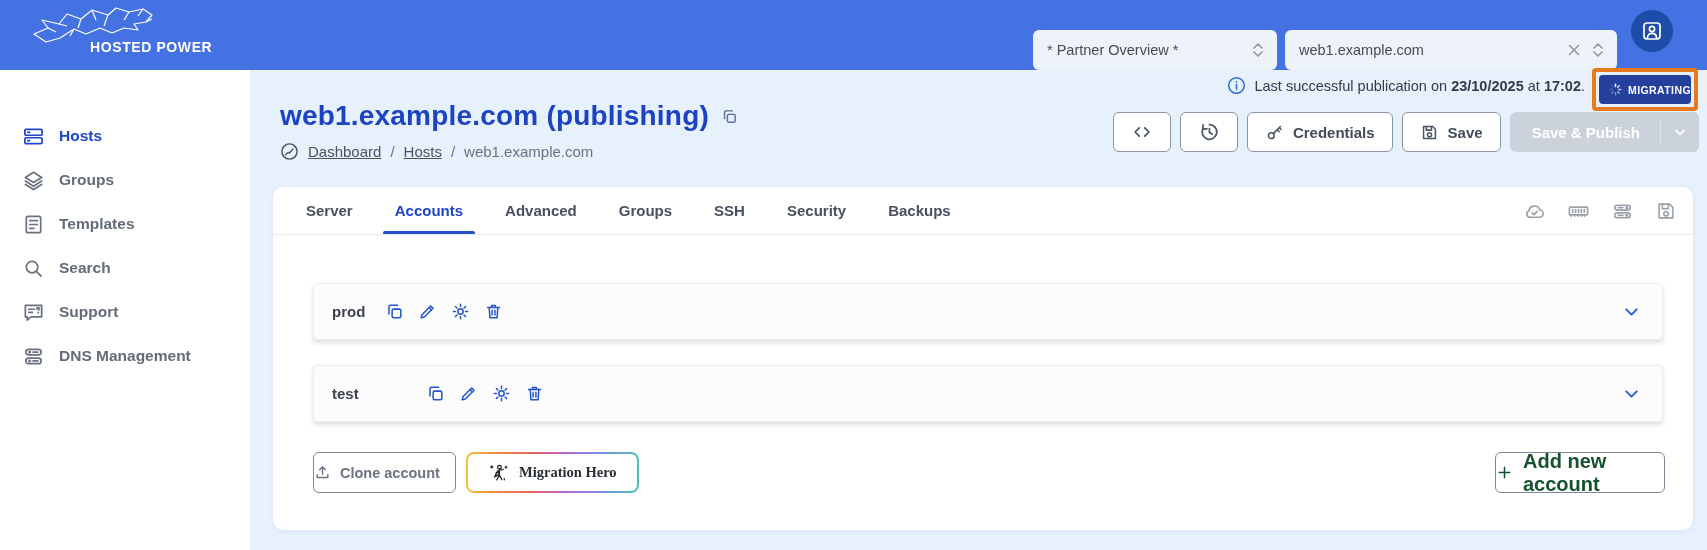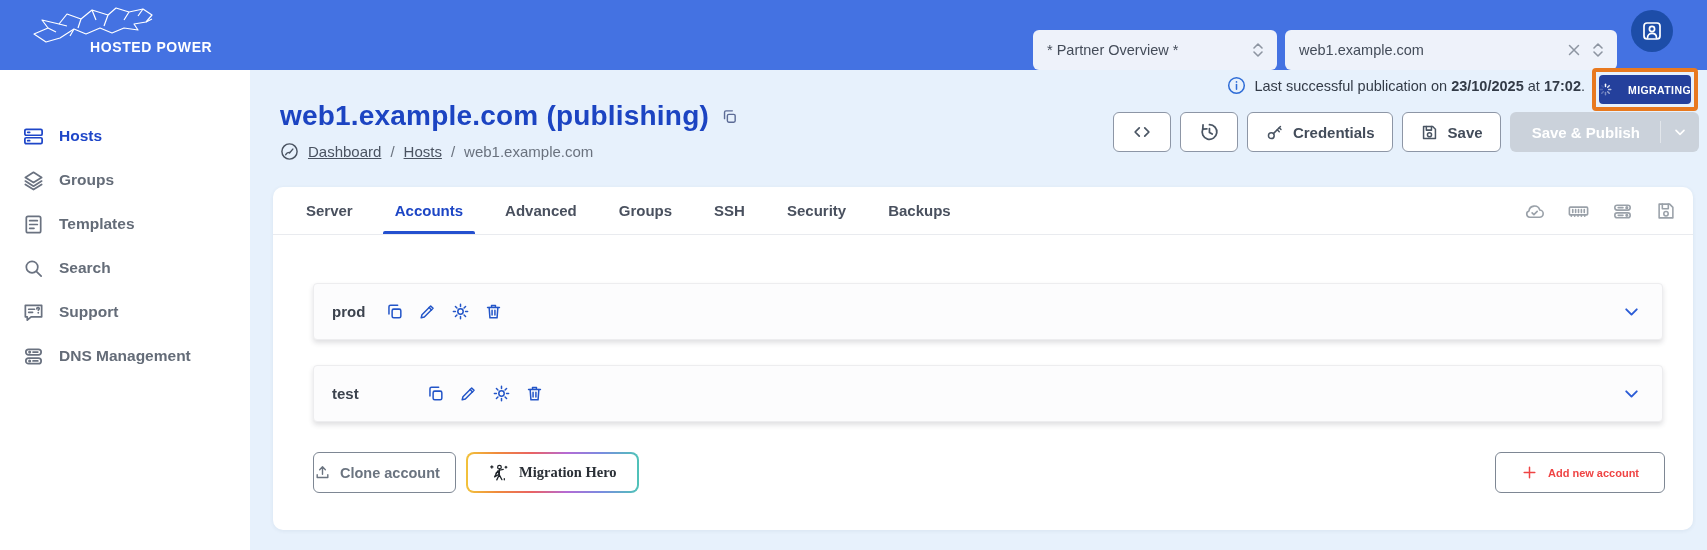--- a/index.html
+++ b/index.html
@@ -26,21 +26,21 @@
   .side-item { display:flex; align-items:center; gap:14px; height:44px; padding-left:22px; color:#646c78; font-size:15.5px; font-weight:700; cursor:pointer; }
   .side-item .sicon { display:flex; align-items:center; color:#6a7280; }
   .side-item.active { color:#1e46c8; }
   .side-item.active .sicon { color:#1e46c8; }
 
   
   .statusbar { position:absolute; top:76px; right:122px; display:flex; align-items:center; gap:8px; color:#333b47; font-size:14.5px; white-space:nowrap; }
   .statusbar b { font-weight:700; }
   .info-ico { display:flex; align-items:center; color:#2e6cd6; }
   .migrate-wrap { position:absolute; left:1592px; top:68px; width:106px; height:43px; border:4px solid #e8791f; border-radius:4px; display:flex; align-items:center; justify-content:center; }
-  .migrate-btn { width:92px; height:29px; background:#24409c; border-radius:4px; color:#ffffff; font-size:10.5px; font-weight:700; letter-spacing:0.4px; display:flex; align-items:center; justify-content:space-between; gap:6px; cursor:pointer; }
+  .migrate-btn { width:92px; height:29px; background:#24409c; border-radius:4px; color:#ffffff; font-size:10.5px; font-weight:700; letter-spacing:0.4px; display:flex; align-items:center; justify-content:flex-end; gap:6px; cursor:pointer; }
   .spin { animation:rot 1.1s steps(8) infinite; display:flex; }
   @keyframes rot { to { transform:rotate(360deg); } }
 
   
   .page-title-row { position:absolute; left:280px; top:100px; display:flex; align-items:center; gap:12px; }
   .page-title { color:#1c44c2; font-size:28px; font-weight:700; letter-spacing:0.2px; }
   .title-copy { color:#5c6b96; display:flex; cursor:pointer; }
   .breadcrumb { position:absolute; left:280px; top:142px; display:flex; align-items:center; gap:9px; font-size:15px; color:#4a5361; }
   .crumb-link { text-decoration:underline; cursor:pointer; }
   .crumb-cur { color:#6a727e; }
@@ -69,21 +69,21 @@
   .row-prod { top:96px; }
   .row-test { top:178px;gap:47px; }
   .acc-name { color:#3c434e; font-size:15px; font-weight:700; margin-right:20px; }
   .acc-icons { display:flex; align-items:center; gap:14px; color:#2355c8; }
   .acc-icons .aico { display:flex; cursor:pointer; }
   .row-caret { margin-left:auto; color:#2b5cd6; display:flex; cursor:pointer; }
 
   .clone-btn { position:absolute; left:40px; top:265px; height:41px; width:143px; background:#ffffff; border:1px solid #7e8794; border-radius:6px; display:flex; align-items:center; gap:9px; color:#6b7480; font-size:14.5px; font-weight:600; cursor:pointer; }
   .hero-wrap { position:absolute; left:193px; top:265px; height:41px; border-radius:8px; padding:2px; background:linear-gradient(90deg,#f2c23b 0%,#ef8a3c 18%,#e96363 38%,#b56ad4 58%,#7a8be0 78%,#4fc3b8 100%); cursor:pointer; }
   .hero-btn { height:100%; background:#ffffff; border-radius:6px; display:flex; align-items:center; justify-content:center; gap:9px; padding:0 20px; color:#2a2f36; font-size:14.5px; font-weight:700;font-family:Liberation Serif, serif; }
-  .add-btn { position:absolute; right:28px; top:265px; height:41px; width:170px; background:#ffffff; border:1px solid #7e8794; border-radius:6px; display:flex; align-items:center; justify-content:center; gap:10px; color:#ef4444; font-size:11px; font-weight:600; cursor:pointer; }
+  .add-btn { position:absolute; right:28px; top:265px; height:41px; width:170px; background:#ffffff; border:1px solid #7e8794; border-radius:6px; display:flex; align-items:center; justify-content:center; gap:10px; color:#14532d; font-size:20px; font-weight:600; cursor:pointer; }
 
   svg { display:block; }
 </style>
 </head>
 <body>
 
 <div class="frame">
 
   <div class="header">
     <div class="logo">

